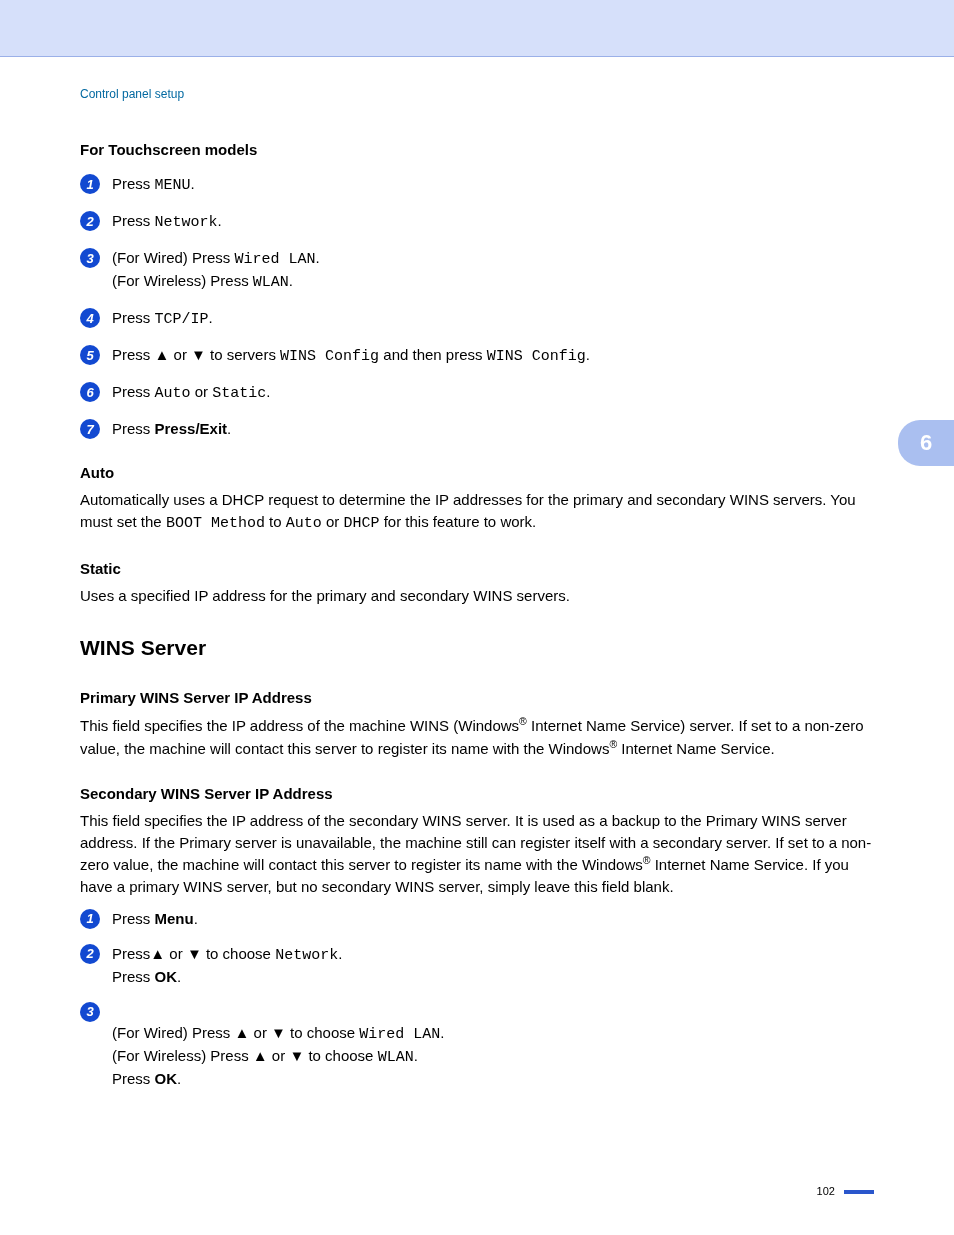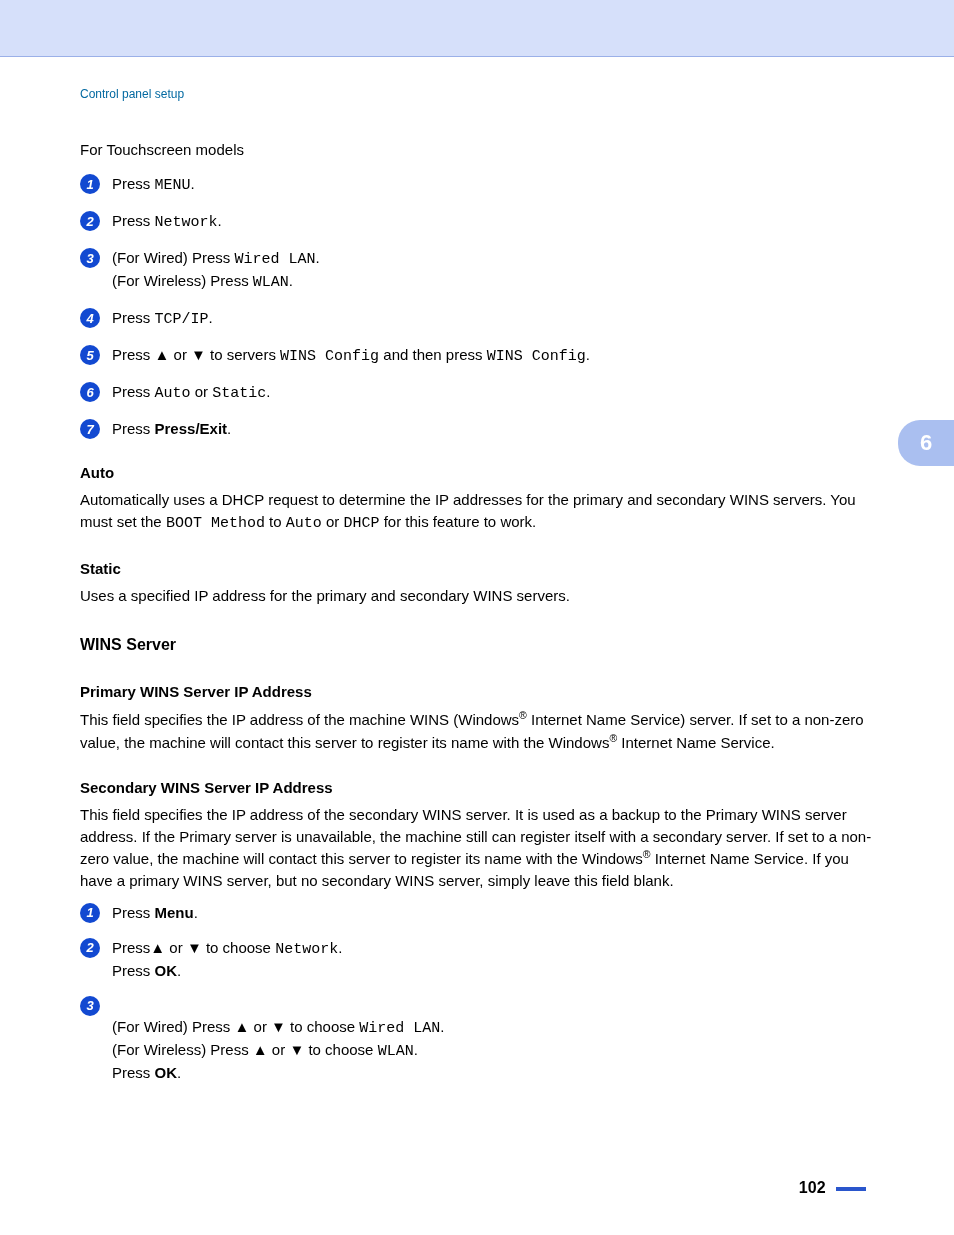--- a/index.html
+++ b/index.html
@@ -24,21 +24,21 @@
   }
   .content {
     padding: 30px 80px 0 80px;
   }
   .breadcrumb {
     font-size: 12px;
     color: #0369a1;
     margin-bottom: 40px;
   }
   .section-title {
-    font-weight: normal;
+    font-weight: bold;
     margin-bottom: 15px;
     font-size: 15px;
   }
   .step {
     display: flex;
     align-items: flex-start;
     margin-bottom: 14px;
   }
   .num-circle {
     flex: 0 0 auto;
@@ -70,21 +70,21 @@
     font-weight: bold;
     margin-top: 25px;
     margin-bottom: 8px;
   }
   .para {
     line-height: 1.45;
     margin-bottom: 10px;
   }
   .h2 {
     font-weight: bold;
-    font-size: 16px;
+    font-size: 21px;
     margin-top: 30px;
     margin-bottom: 29px;
   }
   .side-tab {
     position: absolute;
     right: 0;
     top: 420px;
     width: 56px;
     height: 46px;
     background: #aabff0;
@@ -93,23 +93,23 @@
     color: #fff;
     font-weight: bold;
     font-size: 22px;
     display: flex;
     align-items: center;
     justify-content: center;
   }
   .page-number-wrap {
     position: absolute;
     bottom: 38px;
-    right: 88px;
-    font-size: 16px;
-    font-weight: bold;
+    right: 80px;
+    font-size: 11px;
+    font-weight: normal;
   }
   .page-number-bar {
     display: inline-block;
     width: 30px;
     height: 4px;
     background: #2a56cc;
     vertical-align: middle;
     margin-left: 6px;
   }
   sup { font-size: 0.7em; }

